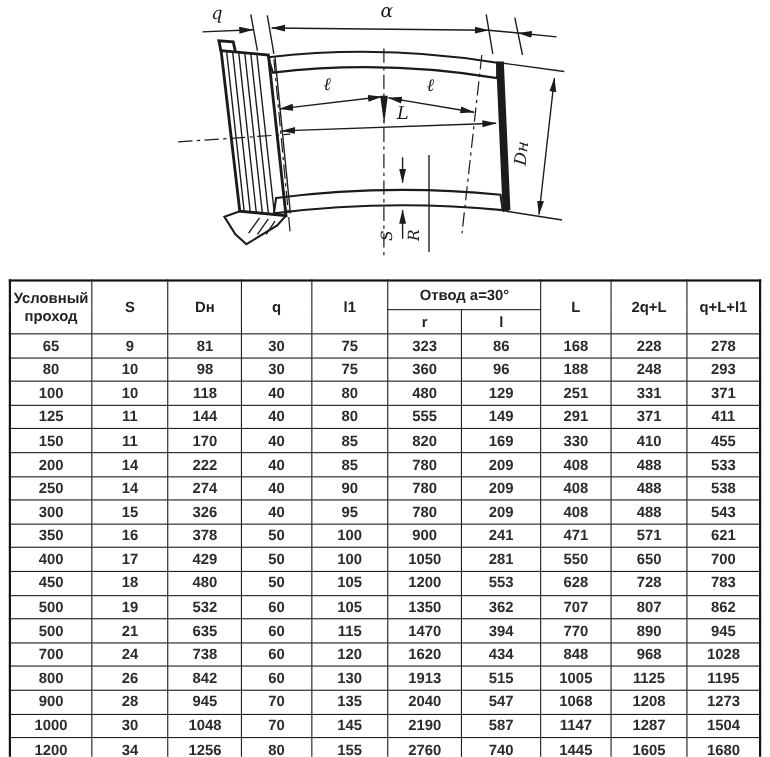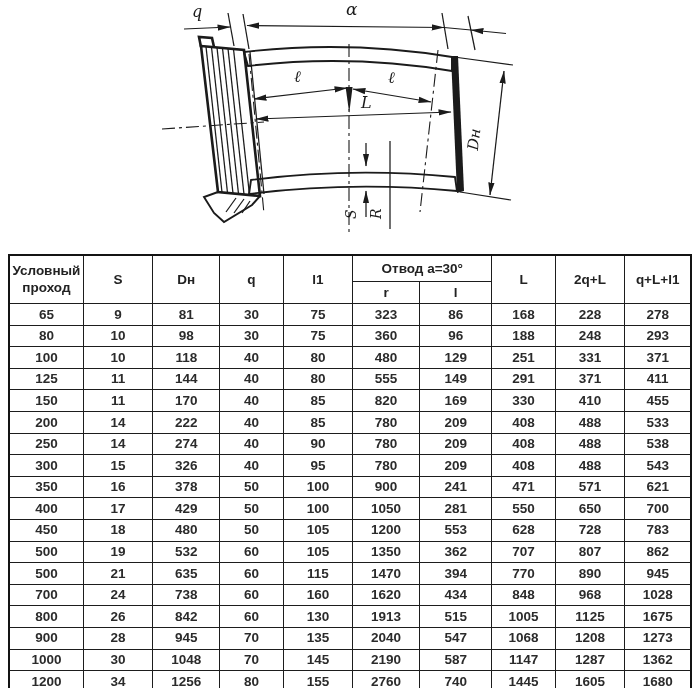--- a/index.html
+++ b/index.html
@@ -312,38 +312,38 @@
         <td>394</td>
         <td>770</td>
         <td>890</td>
         <td>945</td>
       </tr>
       <tr>
         <td>700</td>
         <td>24</td>
         <td>738</td>
         <td>60</td>
-        <td>160</td>
+        <td>120</td>
         <td>1620</td>
         <td>434</td>
         <td>848</td>
         <td>968</td>
         <td>1028</td>
       </tr>
       <tr>
         <td>800</td>
         <td>26</td>
         <td>842</td>
         <td>60</td>
         <td>130</td>
         <td>1913</td>
         <td>515</td>
         <td>1005</td>
         <td>1125</td>
-        <td>1675</td>
+        <td>1195</td>
       </tr>
       <tr>
         <td>900</td>
         <td>28</td>
         <td>945</td>
         <td>70</td>
         <td>135</td>
         <td>2040</td>
         <td>547</td>
         <td>1068</td>
@@ -353,21 +353,21 @@
       <tr>
         <td>1000</td>
         <td>30</td>
         <td>1048</td>
         <td>70</td>
         <td>145</td>
         <td>2190</td>
         <td>587</td>
         <td>1147</td>
         <td>1287</td>
-        <td>1362</td>
+        <td>1504</td>
       </tr>
       <tr>
         <td>1200</td>
         <td>34</td>
         <td>1256</td>
         <td>80</td>
         <td>155</td>
         <td>2760</td>
         <td>740</td>
         <td>1445</td>

